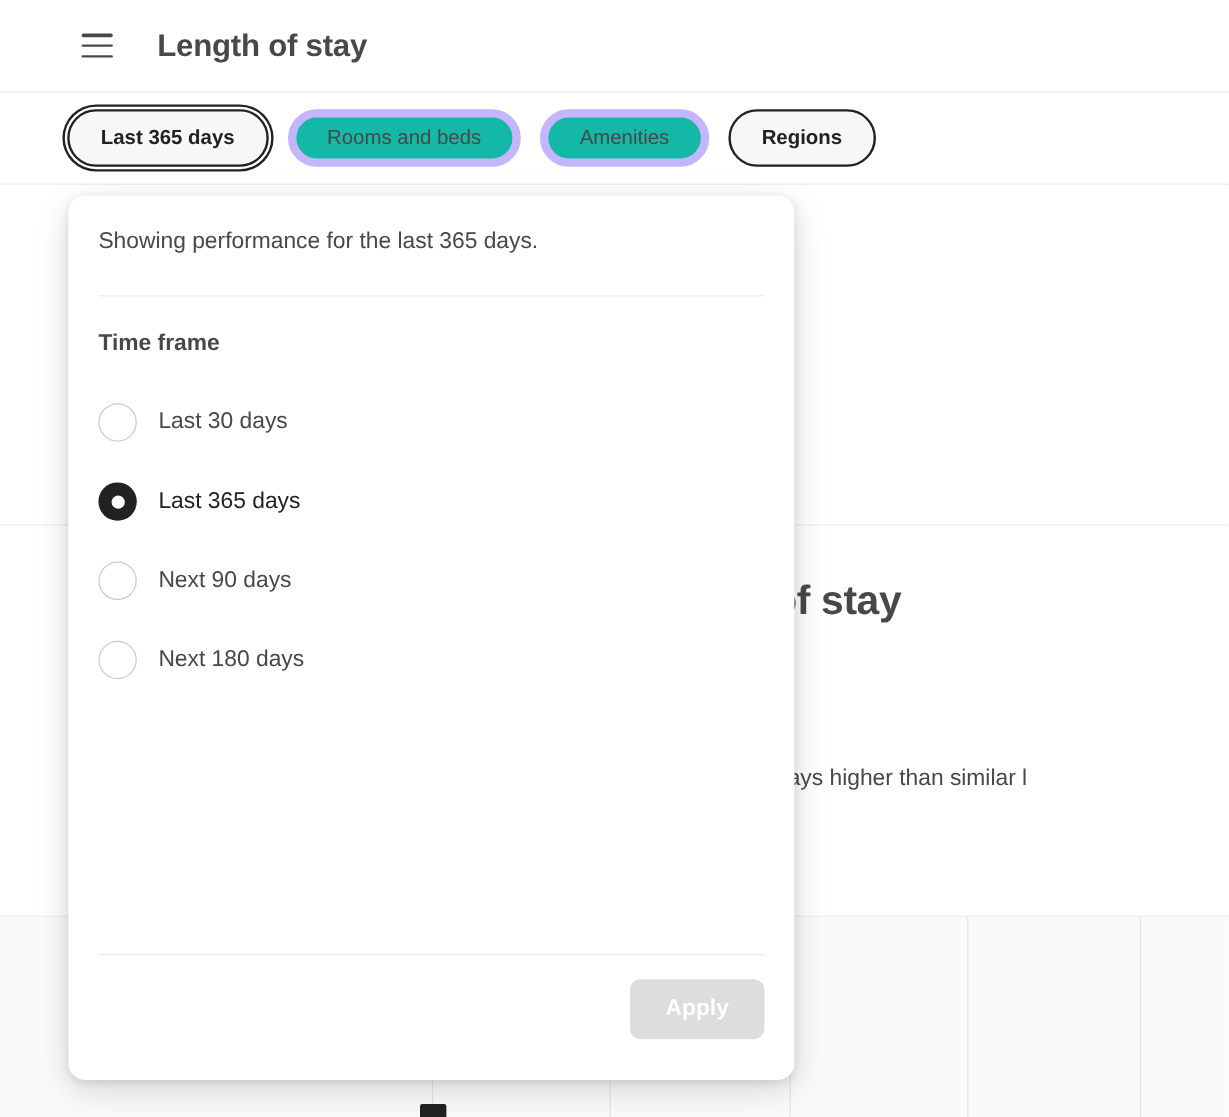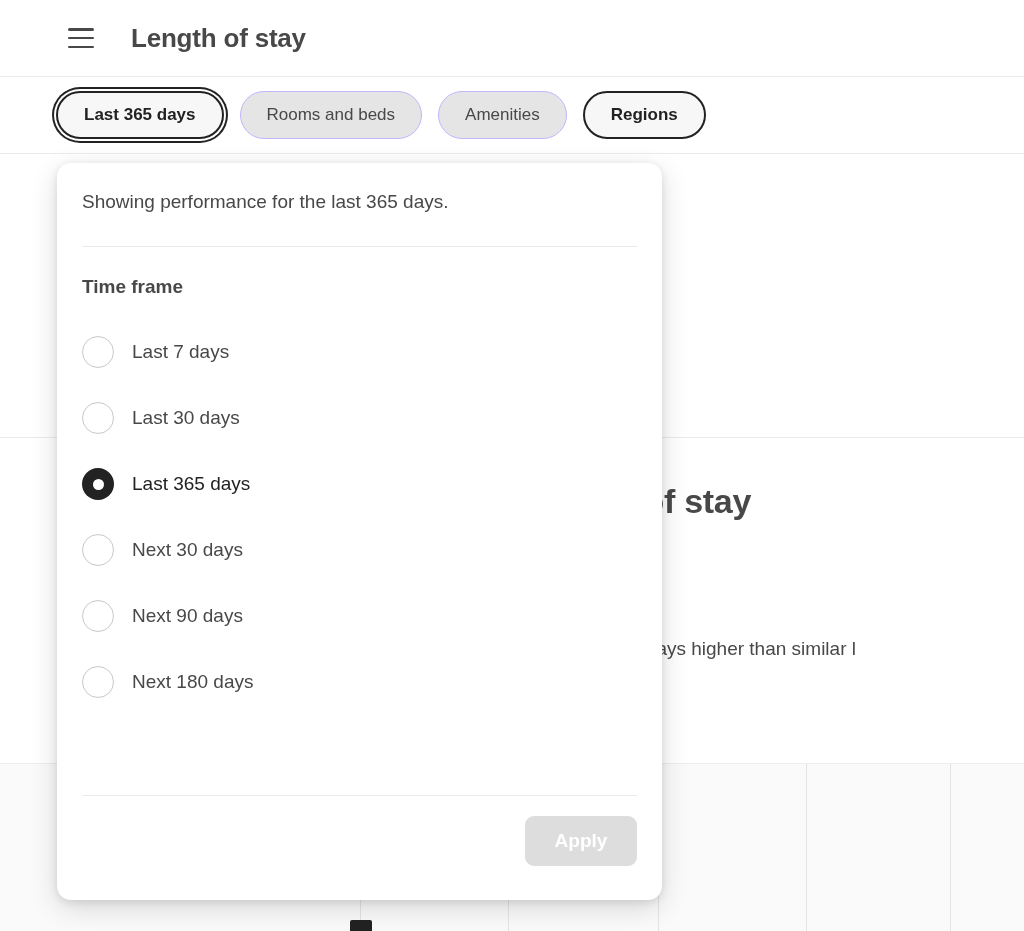--- a/index.html
+++ b/index.html
@@ -74,22 +74,22 @@
   }
   .pill {
     height: 48px;
     border-radius: 26px;
     padding: 0 26px;
     display: inline-flex;
     align-items: center;
     justify-content: center;
     font-size: 17px;
     color: #484848;
-    background: #e5e5e5;
-    border: 1px solid #c4b5fd;
+    background: #14b8a6;
+    border: 7px solid #c4b5fd;
     white-space: nowrap;
     cursor: pointer;
     flex: 0 0 auto;
   }
   .pill.selected {
     border: 2px solid #222222;
     background: #f7f7f7;
     font-weight: bold;
     color: #222222;
   }
@@ -315,33 +315,25 @@
 
   <div class="popover">
     <div class="popover-inner">
       <div class="popover-desc">Showing performance for the last 365 days.</div>
       <div class="divider divider-top"></div>
       <div class="section-label">Time frame</div>
 
       <div class="radio-list">
         <div class="radio-row">
           <span class="radio-mark"></span>
-          <span class="radio-label">Last 7 days</span>
-        </div>
-        <div class="radio-row">
-          <span class="radio-mark"></span>
           <span class="radio-label">Last 30 days</span>
         </div>
         <div class="radio-row checked">
           <span class="radio-mark checked"></span>
           <span class="radio-label">Last 365 days</span>
-        </div>
-        <div class="radio-row">
-          <span class="radio-mark"></span>
-          <span class="radio-label">Next 30 days</span>
         </div>
         <div class="radio-row">
           <span class="radio-mark"></span>
           <span class="radio-label">Next 90 days</span>
         </div>
         <div class="radio-row">
           <span class="radio-mark"></span>
           <span class="radio-label">Next 180 days</span>
         </div>
       </div>

